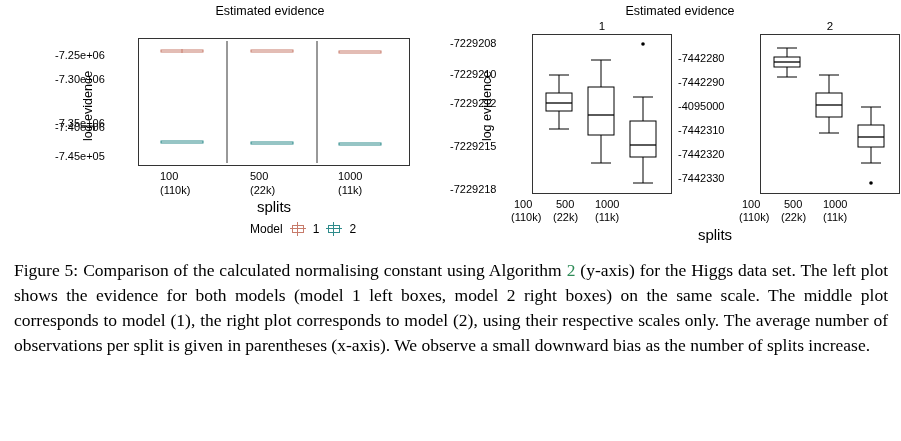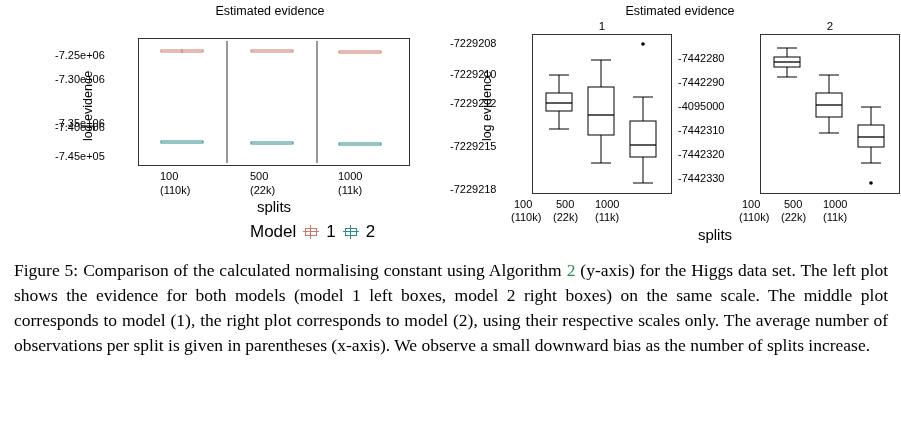--- a/index.html
+++ b/index.html
@@ -73,21 +73,21 @@
     box-sizing: border-box;
     background: #ffffff;
     border: none;
     font-size: 11.5px;
     text-align: center;
     line-height: 16px;
     font-family: "Liberation Sans", sans-serif;
   }
   .legend {
     position: absolute;
-    font-size: 17px;
+    font-size: 12px;
     font-family: "Liberation Sans", sans-serif;
     display: flex;
     align-items: center;
     gap: 6px;
   }
   .legend-key {
     width: 18px;
     height: 14px;
     position: relative;
     display: inline-block;

